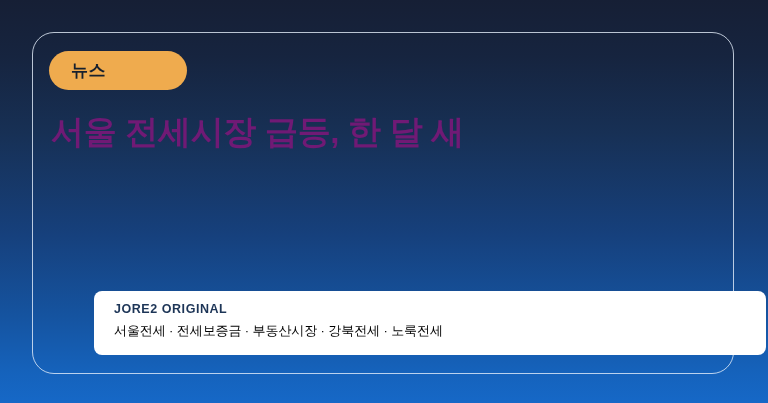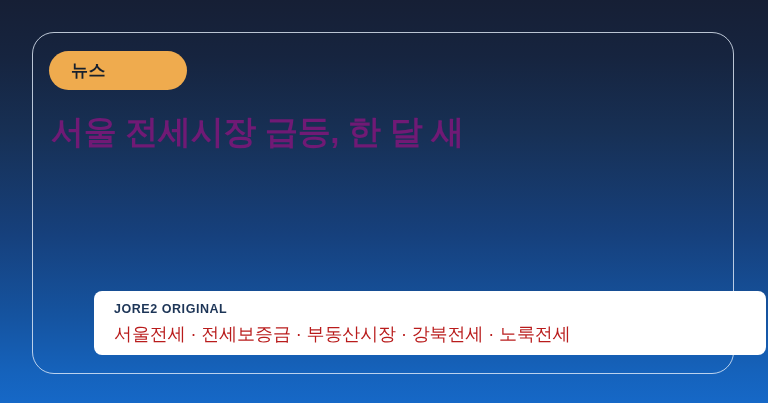--- a/index.html
+++ b/index.html
@@ -86,23 +86,23 @@
   }
   .source-brand {
     font-size: 12.5px;
     font-weight: 700;
     color: #1d3557;
     letter-spacing: 0.55px;
     line-height: 1.25;
   }
   .source-tags {
     margin-top: 5px;
-    font-size: 18px;
+    font-size: 13px;
     font-weight: 400;
-    color: #b91c1c;
+    color: #000000;
     letter-spacing: -0.1px;
     line-height: 1.3;
     white-space: nowrap;
   }
 </style>
 </head>
 <body>
 
 <div class="card">
 

